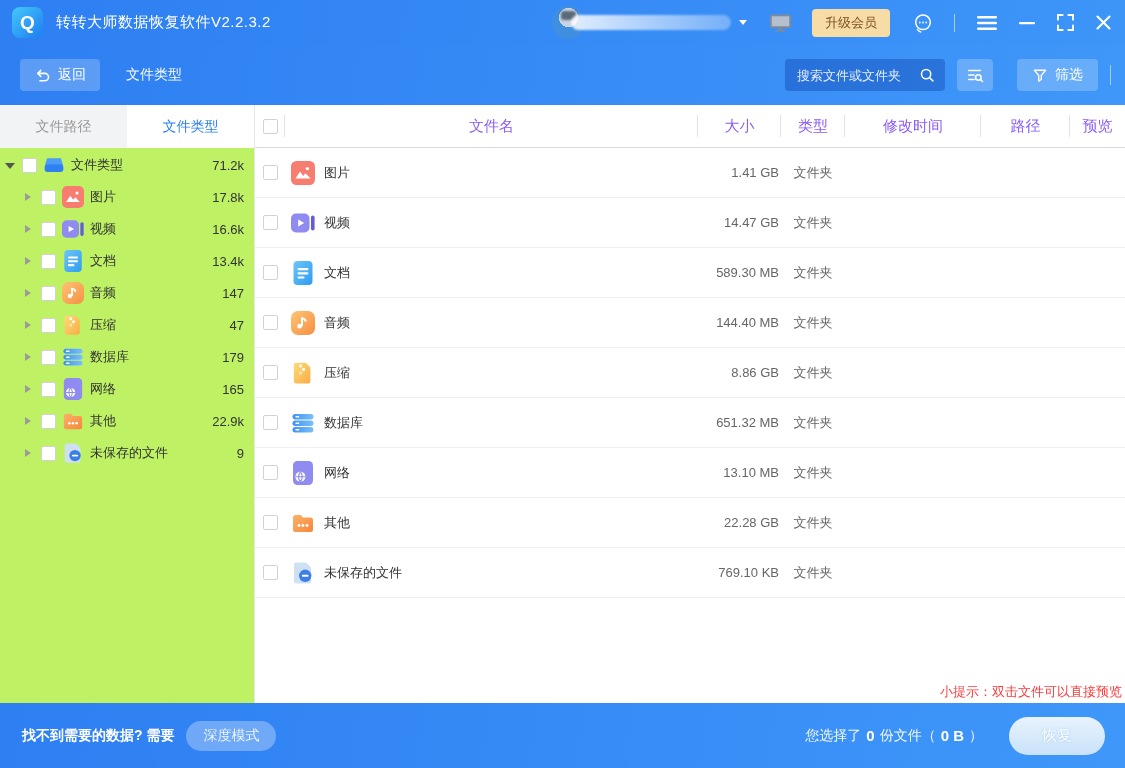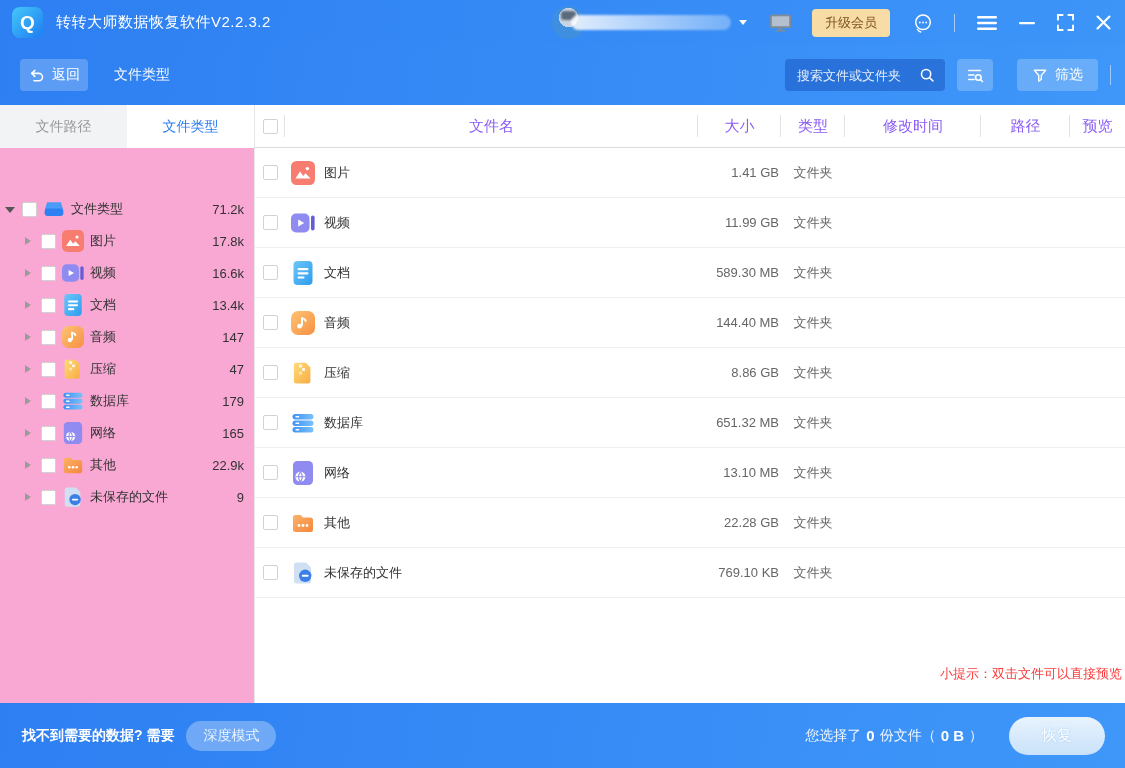--- a/index.html
+++ b/index.html
@@ -23,39 +23,39 @@
     border-top:5px solid #fff; margin-left:8px; }
   .tb-ico { display:flex; align-items:center; justify-content:center; margin-left:22px; cursor:default; }
   .upgrade-btn { margin-left:20px; background:#f8dca6; color:#7d5224; font-size:13px;
     padding:5px 13px; border-radius:4px; border:none; cursor:pointer; }
   .tb-divider { width:1px; height:18px; background:rgba(255,255,255,.55); margin-left:20px; }
 
   
   .toolbar { height:60px; background:linear-gradient(100deg,#2e7ff2 0%,#3f97f9 100%);
     display:flex; align-items:center; padding:0 14px 0 20px; flex:0 0 auto; }
   .back-btn { display:flex; align-items:center; gap:7px; background:rgba(255,255,255,.22); border:none;
-    color:#fff; font-size:14px; height:32px; padding:0 8px; border-radius:4px; cursor:pointer;font-family:Liberation Serif, serif; }
+    color:#fff; font-size:14px; height:32px; padding:0 14px; border-radius:4px; cursor:pointer;font-family:Liberation Serif, serif; }
   .crumb { color:rgba(255,255,255,.96); font-size:14px; margin-left:26px; }
   .toolbar .spacer { flex:1; }
   .search-box { display:flex; align-items:center; background:rgba(10,64,170,.38); border-radius:4px;
     height:32px; width:160px; padding:0 10px 0 12px; }
   .search-box input { flex:1; min-width:0; background:transparent; border:none; outline:none;
     color:#fff; font-size:13px; font-family:inherit; }
   .search-box input::placeholder { color:rgba(255,255,255,.88); }
   .sq-btn { width:36px; height:32px; margin-left:12px; background:rgba(255,255,255,.22); border:none;
     border-radius:4px; display:flex; align-items:center; justify-content:center; cursor:pointer; }
   .txt-btn { display:flex; align-items:center; gap:7px; height:32px; margin-left:24px; padding:0 15px;
     background:rgba(255,255,255,.22); border:none; border-radius:4px; color:#fff; font-size:14px; cursor:pointer; }
   .tool-divider { width:1px; height:20px; background:rgba(255,255,255,.5); margin-left:12px; }
 
   
   .content { flex:1; display:flex; min-height:0; position:relative; }
 
   
-  .sidebar { width:255px; flex:0 0 auto; border-right:1px solid #e7e7e7; display:flex; flex-direction:column; background:#f9a8d4;gap:44px; }
+  .sidebar { width:255px; flex:0 0 auto; border-right:1px solid #e7e7e7; display:flex; flex-direction:column; background:#bef264; }
   .side-tabs { display:flex; height:43px; flex:0 0 auto; }
   .side-tab { flex:1; display:flex; align-items:center; justify-content:center; font-size:14px;
     background:#f2f3f5; color:#9a9a9a; cursor:pointer; }
   .side-tab.active { background:#fff; color:#2b7ff2; }
   .tree { flex:1; overflow:hidden; padding-top:1px; }
   .tree-item { height:32px; display:flex; align-items:center; padding-left:24px; cursor:pointer; }
   .tree-item.root { padding-left:5px; }
   .arrow { width:10px; height:10px; margin-right:7px; position:relative; flex:0 0 auto; }
   .tree-item .arrow::before { content:""; position:absolute; left:1px; top:1px;
     border-top:4.5px solid transparent; border-bottom:4.5px solid transparent; border-left:6px solid #9b9b9b; }
@@ -77,21 +77,21 @@
   .th:not(:last-child)::after { content:""; position:absolute; right:0; top:10px; bottom:10px; width:1px; background:#e3e3e3; }
   .rows { flex:1; overflow:hidden; }
   .trow { height:50px; border-bottom:1px solid #efefef; cursor:default; }
   .cell { display:flex; align-items:center; height:100%; font-size:13px; color:#666; }
   .cell.center { justify-content:center; }
   .name-cell { gap:9px; padding-left:6px; color:#333; }
   .file-icon { width:24px; height:24px; display:flex; flex:0 0 auto; }
   .file-icon svg { width:24px; height:24px; }
   .size-cell { justify-content:flex-end; padding-right:2px; }
   .preview-btn { background:none; border:none; cursor:pointer; display:flex; align-items:center; justify-content:center; }
-  .tip { position:absolute; right:3px; bottom:20px; color:#fb3b3b; font-size:13px; }
+  .tip { position:absolute; right:3px; bottom:2px; color:#fb3b3b; font-size:13px; }
 
   
   .footer { height:65px; background:linear-gradient(100deg,#2e7ff2 0%,#3f97f9 100%);
     display:flex; align-items:center; padding:0 20px 0 22px; flex:0 0 auto; }
   .footer-left { display:flex; align-items:center; gap:12px; color:#fff; font-size:14px; font-weight:bold; }
   .deep-btn { background:rgba(255,255,255,.3); border:none; color:#e9f4ff; font-size:14px;
     height:30px; padding:0 17px; border-radius:15px; cursor:pointer; }
   .footer .spacer { flex:1; }
   .sel-text { color:rgba(255,255,255,.92); font-size:14px; display:flex; align-items:center; }
   .sel-text b { color:#fff; font-size:15px; margin:0 5px; }
@@ -425,21 +425,21 @@
       <span class="file-icon">
                 <svg viewBox="0 0 24 24">
                   <rect x="0" y="2.5" width="18.5" height="19" rx="5" fill="#8f8bf0"></rect>
                   <rect x="20" y="4.5" width="3.6" height="15" rx="1.8" fill="#635dd8"></rect>
                   <path d="M7.2 8.6l6 3.4-6 3.4z" fill="#fff"></path>
                 </svg>
               </span>
       <span class="row-name">视频</span>
     </div>
     <div class="cell size-cell">
-              <span class="row-size">11.99 GB</span>
+              <span class="row-size">14.47 GB</span>
             </div>
     <div class="cell center">
               <span class="row-type">文件夹</span>
             </div>
     <div class="cell center">
               <span class="row-modified"></span>
             </div>
     <div class="cell center">
               <span class="row-path"></span>
             </div>

